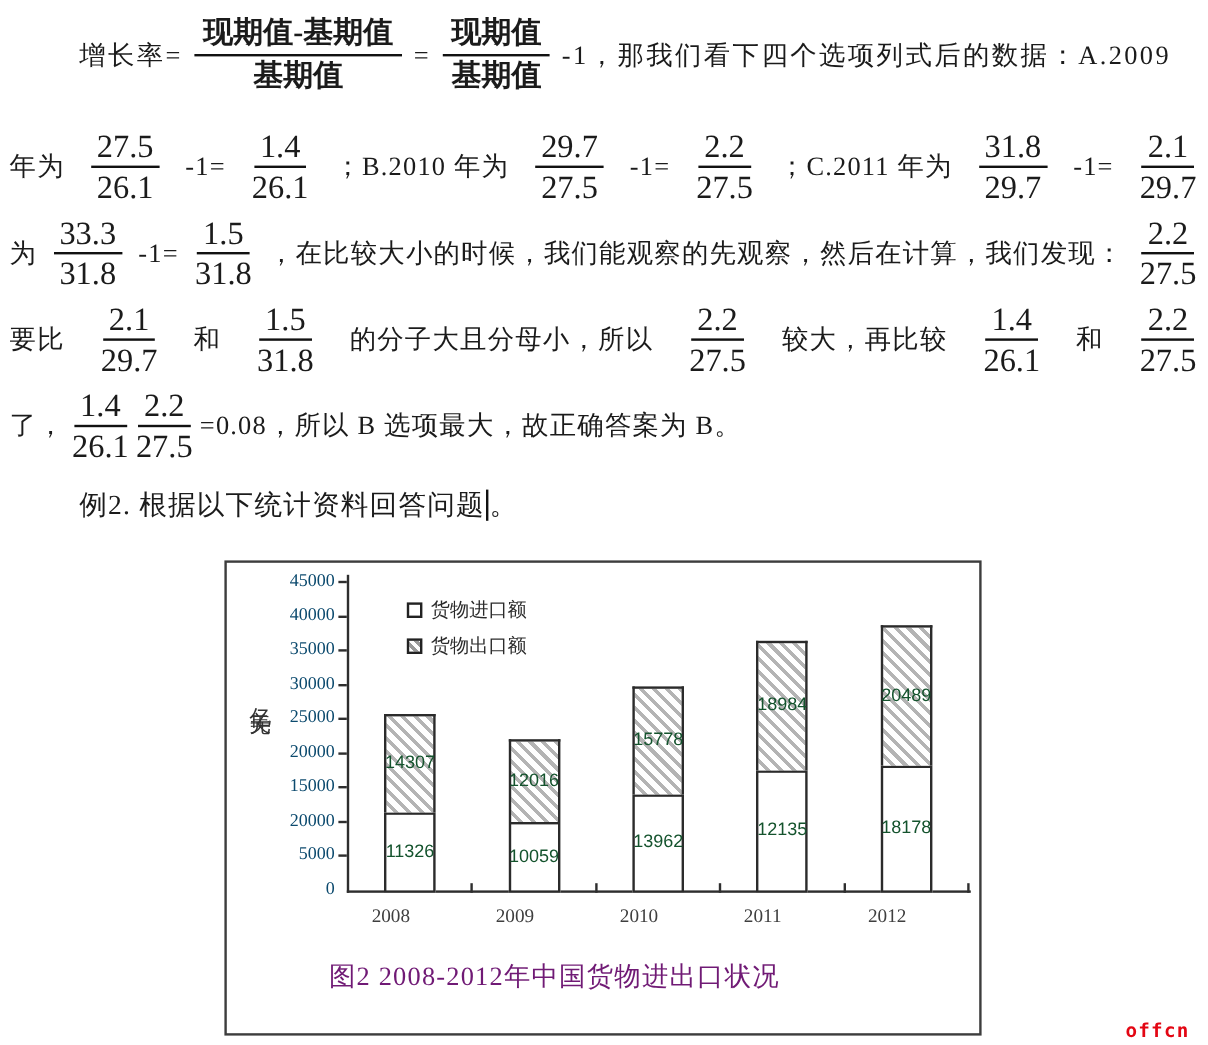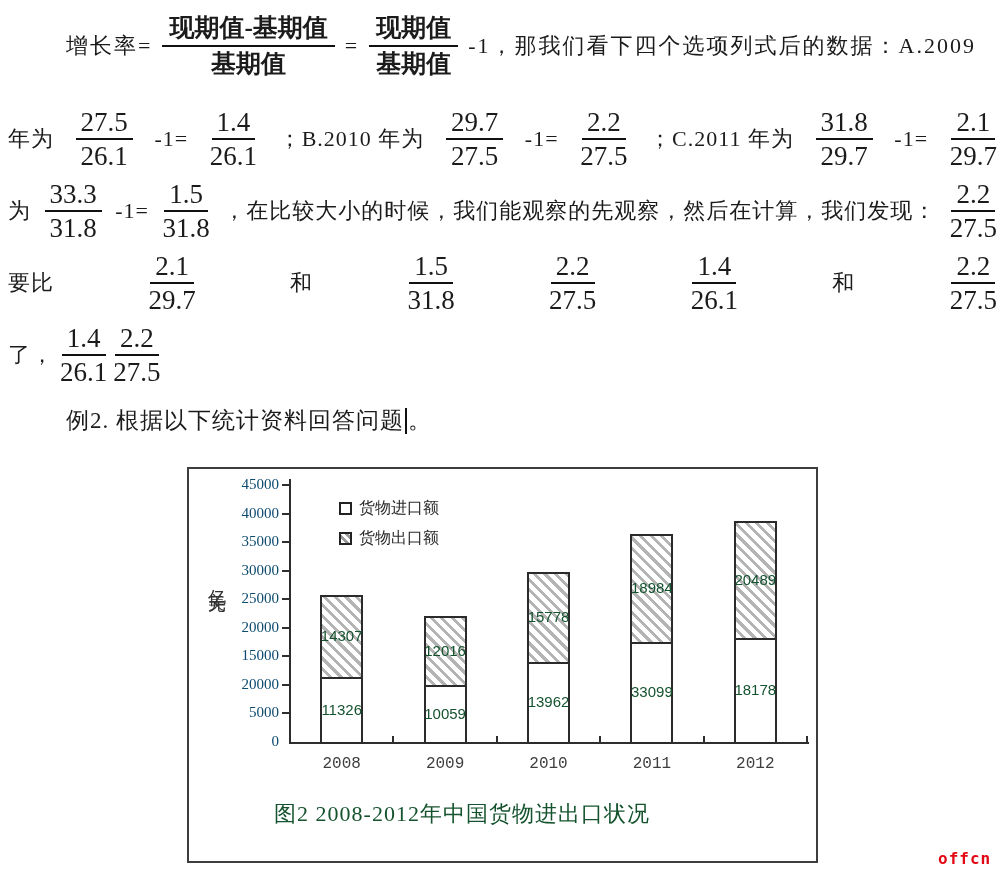--- a/index.html
+++ b/index.html
@@ -28,35 +28,35 @@
         font-size:23px;letter-spacing:1px;}
   .caret{display:inline-block;width:2px;height:26px;background:#111;margin:0 1px;}
 
   
   .figure{position:absolute;left:187px;top:467px;width:631px;height:396px;
           border:2px solid #3d3d3d;background:#ffffff;box-sizing:border-box;}
   .plot{position:absolute;left:0;top:0;right:0;bottom:0;}
   .axis-line,.tickmark{position:absolute;background:#2e2e2e;}
   .ytick-label{position:absolute;width:60px;text-align:right;font-size:15px;color:#0c4a6e;
           font-family:"Liberation Serif","DejaVu Serif",serif;}
-  .xtick-label{position:absolute;width:64px;text-align:center;font-size:16px;color:#3f3f3f;
-          font-family:Liberation Mono, monospace;}
+  .xtick-label{position:absolute;width:64px;text-align:left;font-size:16px;color:#3f3f3f;
+          font-family:Liberation Serif, serif;}
   .bar-seg{position:absolute;box-sizing:border-box;border:2px solid #2b2b2b;background:#ffffff;}
   .bar-seg.hatch{border-bottom:none;
       background:repeating-linear-gradient(45deg,#ffffff 0px,#ffffff 4.5px,#b4b4b4 4.5px,#b4b4b4 7.5px);}
   .bar-value{position:absolute;width:66px;text-align:center;font-size:15px;color:#14532d;
       font-family:"Liberation Sans","DejaVu Sans",sans-serif;}
   .legend{position:absolute;left:150px;top:29px;display:flex;flex-direction:column;gap:9px;}
   .legend-row{display:flex;align-items:center;gap:7px;font-size:16px;color:#2b2b2b;}
   .swatch{width:13px;height:13px;box-sizing:border-box;border:2px solid #222;background:#fff;}
   .swatch.hatch{background:repeating-linear-gradient(45deg,#ffffff 0px,#ffffff 3px,#9a9a9a 3px,#9a9a9a 6px);}
   .y-unit{position:absolute;left:16px;top:106px;writing-mode:vertical-rl;text-orientation:upright;
       font-size:18px;letter-spacing:3px;color:#333;}
   .fig-title{position:absolute;left:0;top:330px;width:546px;text-align:center;
-      font-size:22px;letter-spacing:1px;color:#14532d;}
+      font-size:22px;letter-spacing:1px;color:#701a75;}
 
   .offcn{position:absolute;left:938px;top:849px;font-family:"DejaVu Sans Mono","Liberation Mono",monospace;
       font-weight:bold;font-size:16px;letter-spacing:1px;color:#e30613;}
 </style>
 </head>
 <body>
 
 <div class="page">
 
   <div class="line" id="p1">
@@ -125,44 +125,47 @@
       <span class="t">要比</span>
       <span class="frac">
         <span class="num">2.1</span>
         <span class="den">29.7</span>
       </span>
       <span class="t">和</span>
       <span class="frac">
         <span class="num">1.5</span>
         <span class="den">31.8</span>
       </span>
-      <span class="frac">
-        <span class="num">2.2</span>
-        <span class="den">27.5</span>
-      </span>
+      <span class="t">的分子大且分母小，所以</span>
+      <span class="frac">
+        <span class="num">2.2</span>
+        <span class="den">27.5</span>
+      </span>
+      <span class="t">较大，再比较</span>
       <span class="frac">
         <span class="num">1.4</span>
         <span class="den">26.1</span>
       </span>
       <span class="t">和</span>
       <span class="frac">
         <span class="num">2.2</span>
         <span class="den">27.5</span>
       </span>
     </div>
   <div class="line" id="p5">
       <span class="t">了，</span>
       <span class="frac">
         <span class="num">1.4</span>
         <span class="den">26.1</span>
       </span>
       <span class="frac">
         <span class="num">2.2</span>
         <span class="den">27.5</span>
       </span>
+      <span class="t">=0.08，所以 B 选项最大，故正确答案为 B。</span>
     </div>
 
   <div id="example-line">
     <span class="t">例2. 根据以下统计资料回答问题</span>
     <span class="caret"></span>
     <span class="t">。</span>
   </div>
 
   <div class="figure">
     <div class="plot" id="plot">
@@ -202,21 +205,21 @@
         <div class="bar-value" style="left: 223.1px; top: 235.5px;">10059</div>
         <div class="bar-value" style="left: 223.1px; top: 172.5px;">12016</div>
         <div class="xtick-label" style="left: 224.1px; top: 286px;">2009</div>
         <div class="bar-seg" style="left: 338px; top: 193px; width: 43px; height: 82px;"></div>
         <div class="bar-seg hatch" style="left: 338px; top: 103px; width: 43px; height: 90px;"></div>
         <div class="bar-value" style="left: 326.5px; top: 224px; text-align: center;">13962</div>
         <div class="bar-value" style="left: 326.5px; top: 139px;">15778</div>
         <div class="xtick-label" style="left: 327.5px; top: 286px;">2010</div>
         <div class="bar-seg" style="left: 441.4px; top: 173px; width: 43px; height: 102px;"></div>
         <div class="bar-seg hatch" style="left: 441.4px; top: 65px; width: 43px; height: 108px;"></div>
-        <div class="bar-value" style="left: 429.9px; top: 214px;">33099</div>
+        <div class="bar-value" style="left: 429.9px; top: 214px;">12135</div>
         <div class="bar-value" style="left: 429.9px; top: 110px;">18984</div>
         <div class="xtick-label" style="left: 430.9px; top: 286px;">2011</div>
         <div class="bar-seg" style="left: 544.8px; top: 169px; width: 43px; height: 106px;"></div>
         <div class="bar-seg hatch" style="left: 544.8px; top: 52px; width: 43px; height: 117px;"></div>
         <div class="bar-value" style="left: 533.3px; top: 212px;">18178</div>
         <div class="bar-value" style="left: 533.3px; top: 101.5px;">20489</div>
         <div class="xtick-label" style="left: 534.3px; top: 286px;">2012</div>
       </div>
 
     <div class="legend">

